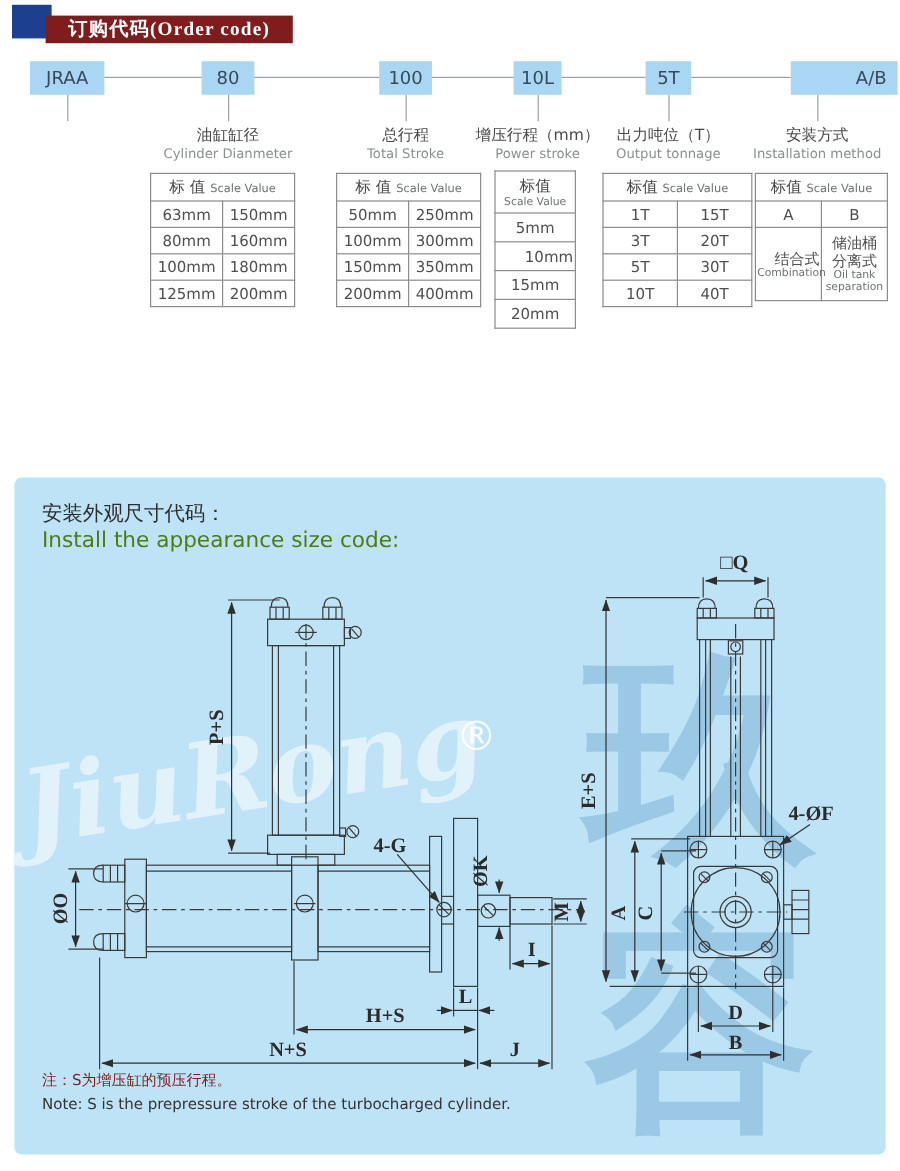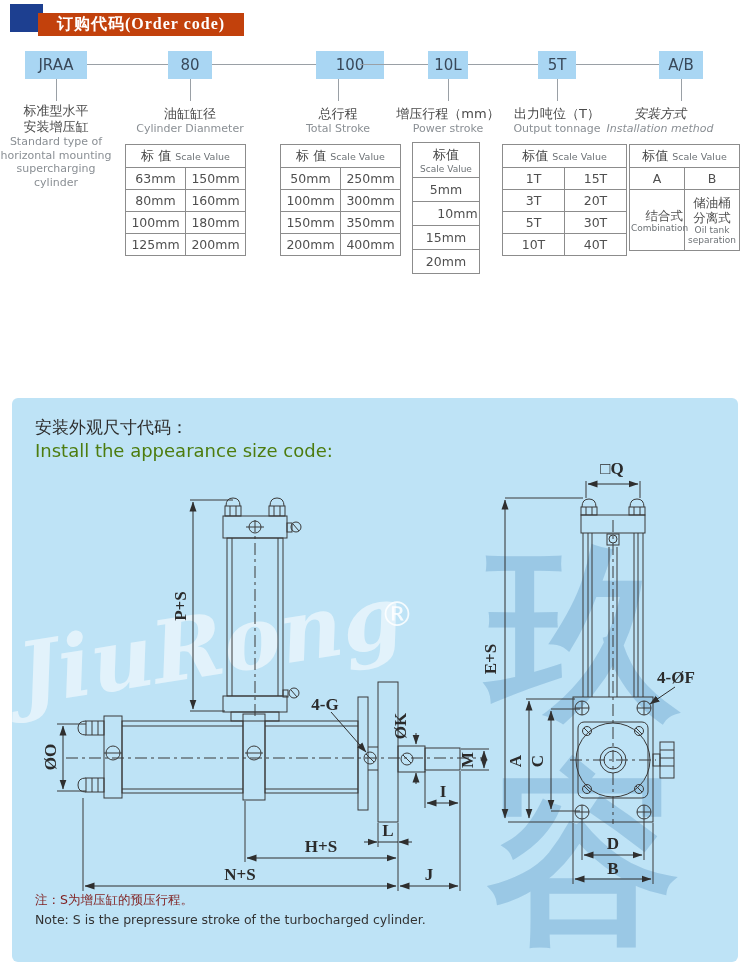--- a/index.html
+++ b/index.html
@@ -1,21 +1,21 @@
 <!DOCTYPE html>
 <html><head>
 <meta charset="utf-8">
 <style>
   html,body{margin:0;padding:0;background:#fff;}
   #page{position:relative;width:750px;height:976px;background:#ffffff;overflow:hidden;
         font-family:"DejaVu Sans","Liberation Sans",sans-serif;}
 
   
   .hsq{position:absolute;left:10px;top:4px;width:33px;height:28px;background:#1d3f90;}
-  .hbar{position:absolute;left:38px;top:13px;width:206px;height:23px;background:#c2410c;color:#fff;
+  .hbar{position:absolute;left:38px;top:13px;width:206px;height:23px;background:#7f1d1d;color:#fff;
         font-family:"Liberation Serif","DejaVu Serif",serif;font-weight:bold;font-size:16px;
         display:flex;align-items:center;justify-content:center;letter-spacing:1px;}
 
   
   .fbox{position:absolute;top:51px;height:28px;background:#a9d6f3;color:#39495a;font-size:15px;
         display:flex;align-items:center;justify-content:center;}
   .hline{position:absolute;top:64px;height:1px;background:#9aa0a6;}
   .vline{position:absolute;top:79px;height:22px;width:1px;background:#9aa0a6;}
 
   
@@ -53,62 +53,54 @@
 </head>
 <body>
 
 <div id="page">
 
   <div class="hsq"></div>
   <div class="hbar">订购代码(Order code)</div>
 
   <div class="fbox" style="left:25px;width:62px;">JRAA</div>
   <div class="fbox" style="left:168px;width:44px;">80</div>
-  <div class="fbox" style="left:316px;width:68px;">100</div>
+  <div class="fbox" style="left:316px;width:44px;">100</div>
   <div class="fbox" style="left:428px;width:40px;">10L</div>
   <div class="fbox" style="left:538px;width:38px;">5T</div>
-  <div class="fbox" style="left:659px;width:44px;">A/B</div>
+  <div class="fbox" style="left:659px;width:44px;padding-left:45px;">A/B</div>
 
   <div class="hline" style="left:87px;width:81px;"></div>
   <div class="hline" style="left:212px;width:104px;"></div>
   <div class="hline" style="left:360px;width:68px;"></div>
   <div class="hline" style="left:468px;width:70px;"></div>
   <div class="hline" style="left:576px;width:83px;"></div>
   <div class="vline" style="left:56px;"></div>
   <div class="vline" style="left:190px;"></div>
   <div class="vline" style="left:338px;"></div>
   <div class="vline" style="left:448px;"></div>
   <div class="vline" style="left:557px;"></div>
   <div class="vline" style="left:681px;"></div>
 
-  <div class="coll" style="left:56px;top:103px;">
-    <div class="cn">标准型水平</div>
-    <div class="cn">安装增压缸</div>
-    <div class="en">Standard type of</div>
-    <div class="en">horizontal mounting</div>
-    <div class="en">supercharging</div>
-    <div class="en">cylinder</div>
-  </div>
   <div class="coll" style="left:190px;top:106px;">
     <div class="cn">油缸缸径</div>
     <div class="en">Cylinder Dianmeter</div>
   </div>
   <div class="coll" style="left:338px;top:106px;">
     <div class="cn">总行程</div>
     <div class="en">Total Stroke</div>
   </div>
   <div class="coll" style="left:448px;top:106px;">
     <div class="cn">增压行程（mm）</div>
     <div class="en">Power stroke</div>
   </div>
   <div class="coll" style="left:557px;top:106px;">
     <div class="cn">出力吨位（T）</div>
     <div class="en">Output tonnage</div>
   </div>
-  <div class="coll" style="left:660px;top:106px;font-style:italic;">
+  <div class="coll" style="left:681px;top:106px;">
     <div class="cn">安装方式</div>
     <div class="en">Installation method</div>
   </div>
 
   <table class="tbl" style="left:125px;top:144px;width:121px;">
     <tbody>
         <tr>
           <th colspan="2"><span class="hcn">标 值</span>
         <span class="hen">Scale Value</span></th>
         </tr>

